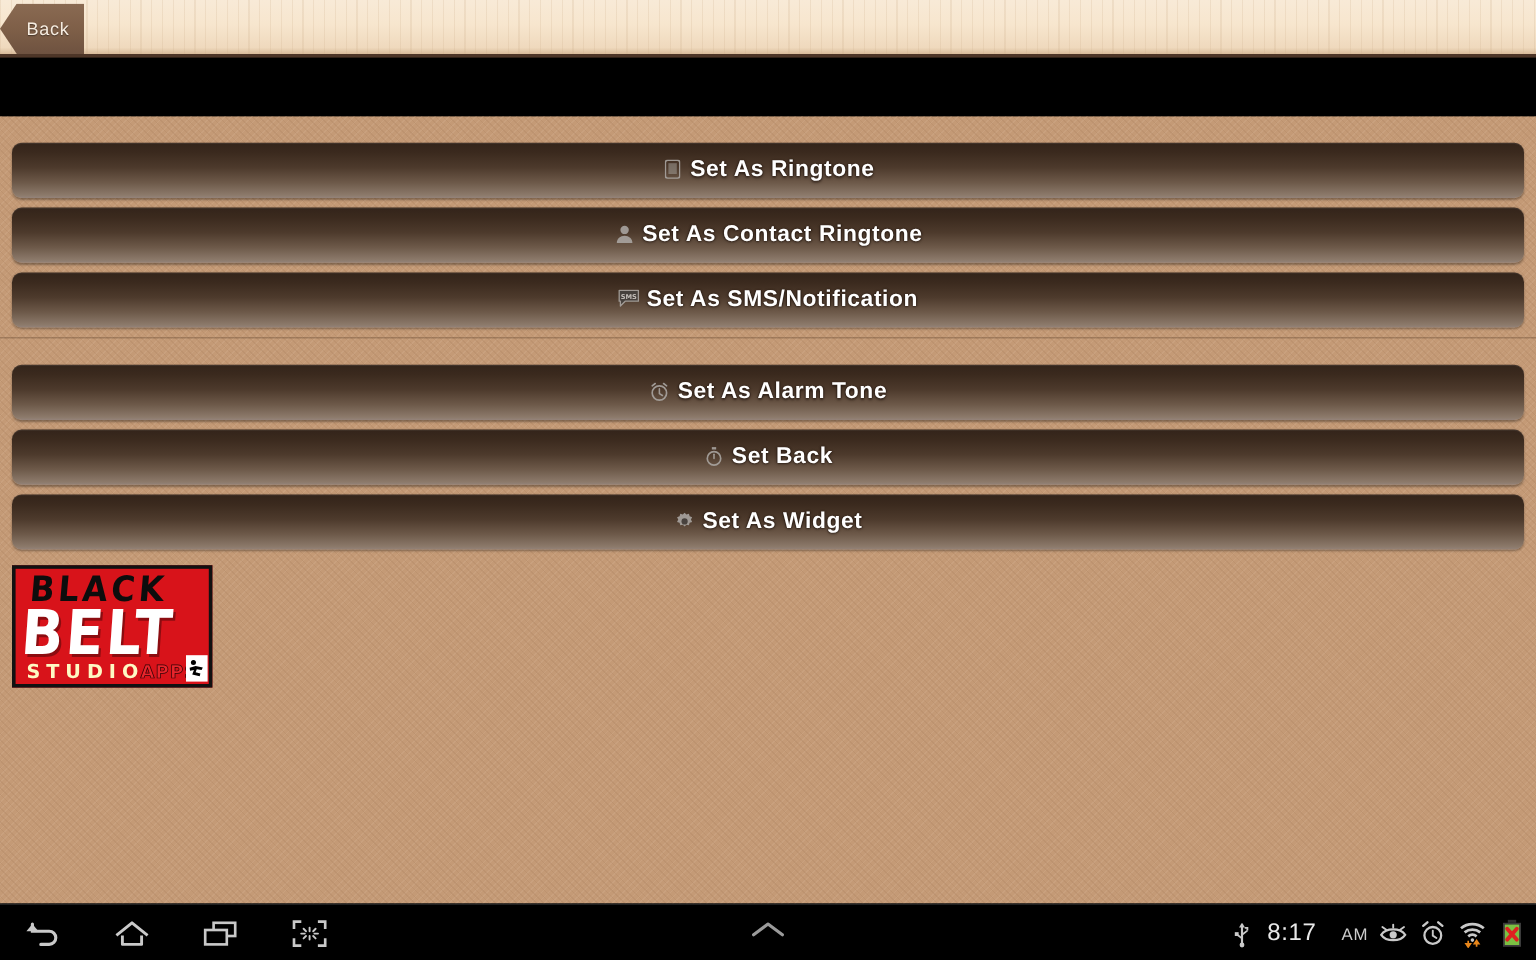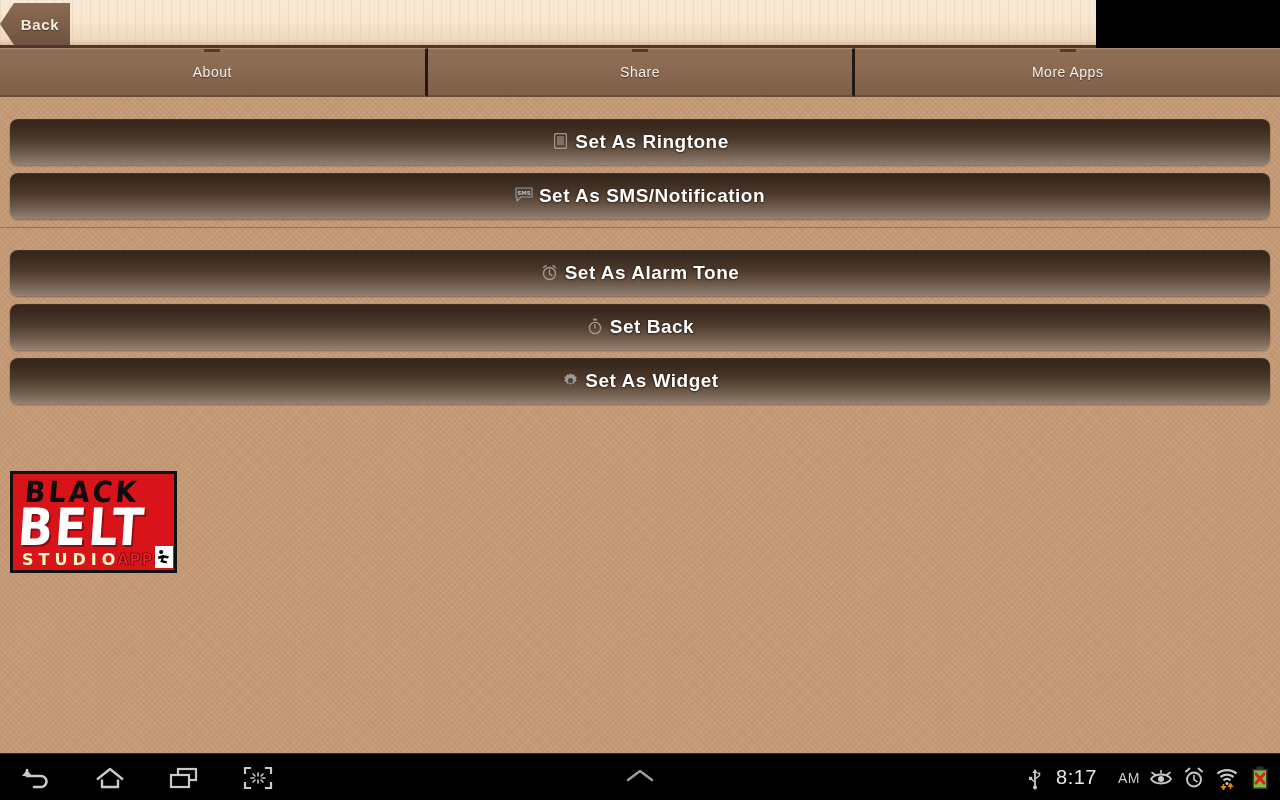--- a/index.html
+++ b/index.html
@@ -16,30 +16,29 @@
     position: relative;
     width: 1280px;
     height: 800px;
     overflow: hidden;
   }
 
   
   .header {
     position: absolute;
     left: 0; top: 0;
-    width: 1096px;
+    width: 1280px;
     height: 48px;
     background:
       repeating-linear-gradient(90deg,
         rgba(205,175,140,0.22) 0px, rgba(205,175,140,0.22) 1px,
         rgba(255,255,255,0.0) 1px, rgba(255,255,255,0.0) 9px),
       linear-gradient(180deg, #f8ead7 0%, #f7e6ce 45%, #efd9bd 88%, #d9bb9a 100%);
     border-bottom: 3px solid #4d3527;
     box-sizing: border-box;
-    font-weight: bold;
   }
 
   .back-btn {
     position: absolute;
     left: 0; top: 3px;
     width: 70px;
     height: 42px;
     background: linear-gradient(180deg, #8a6a52 0%, #7d5e47 55%, #6e5240 100%);
     clip-path: polygon(14px 0, 100% 0, 100% 100%, 14px 100%, 0 50%);
     display: flex;
@@ -314,48 +313,48 @@
 <body>
 
 <div id="app">
 
   <div class="header">
     <div class="back-btn">
       <span class="back-btn-label">Back</span>
     </div>
   </div>
 
-  <div class="tabbar">
-    <div class="tab">
-      <span class="tab-label">About</span>
-    </div>
-    <div class="tab">
-      <span class="tab-label">Share</span>
-    </div>
-    <div class="tab">
-      <span class="tab-label">More Apps</span>
-    </div>
-  </div>
 
   <div class="content">
 
     <div class="btn-group">
 
       <div class="action-btn">
         <span class="btn-inner">
           <span class="btn-icon">
             <svg width="13" height="16" viewBox="0 0 13 16" aria-hidden="true">
               <rect x="0.5" y="0.5" width="12" height="15" rx="2" fill="none" stroke="#b5a99d" stroke-width="1.3"></rect>
               <rect x="3" y="3" width="7" height="9" fill="#b5a99d" opacity="0.55"></rect>
             </svg>
           </span>
           <span class="btn-label">Set As Ringtone</span>
         </span>
       </div>
 
+      <div class="action-btn">
+        <span class="btn-inner">
+          <span class="btn-icon">
+            <svg width="15" height="16" viewBox="0 0 15 16" aria-hidden="true">
+              <circle cx="7.5" cy="4.6" r="3.5" fill="#b5a99d"></circle>
+              <path d="M1 15.5c0-3.6 2.9-6 6.5-6s6.5 2.4 6.5 6z" fill="#b5a99d"></path>
+            </svg>
+          </span>
+          <span class="btn-label">Set As Contact Ringtone</span>
+        </span>
+      </div>
 
       <div class="action-btn">
         <span class="btn-inner">
           <span class="btn-icon">
             <svg width="18" height="15" viewBox="0 0 18 15" aria-hidden="true">
               <path d="M1 1h16v9H6l-4 4v-4H1z" fill="#4a4038" stroke="#b5a99d" stroke-width="1.1" stroke-linejoin="round"></path>
               <text x="9" y="8" font-size="5.5" fill="#ded4ca" text-anchor="middle" font-family="DejaVu Sans, sans-serif" font-weight="bold">SMS</text>
             </svg>
           </span>
           <span class="btn-label">Set As SMS/Notification</span>

